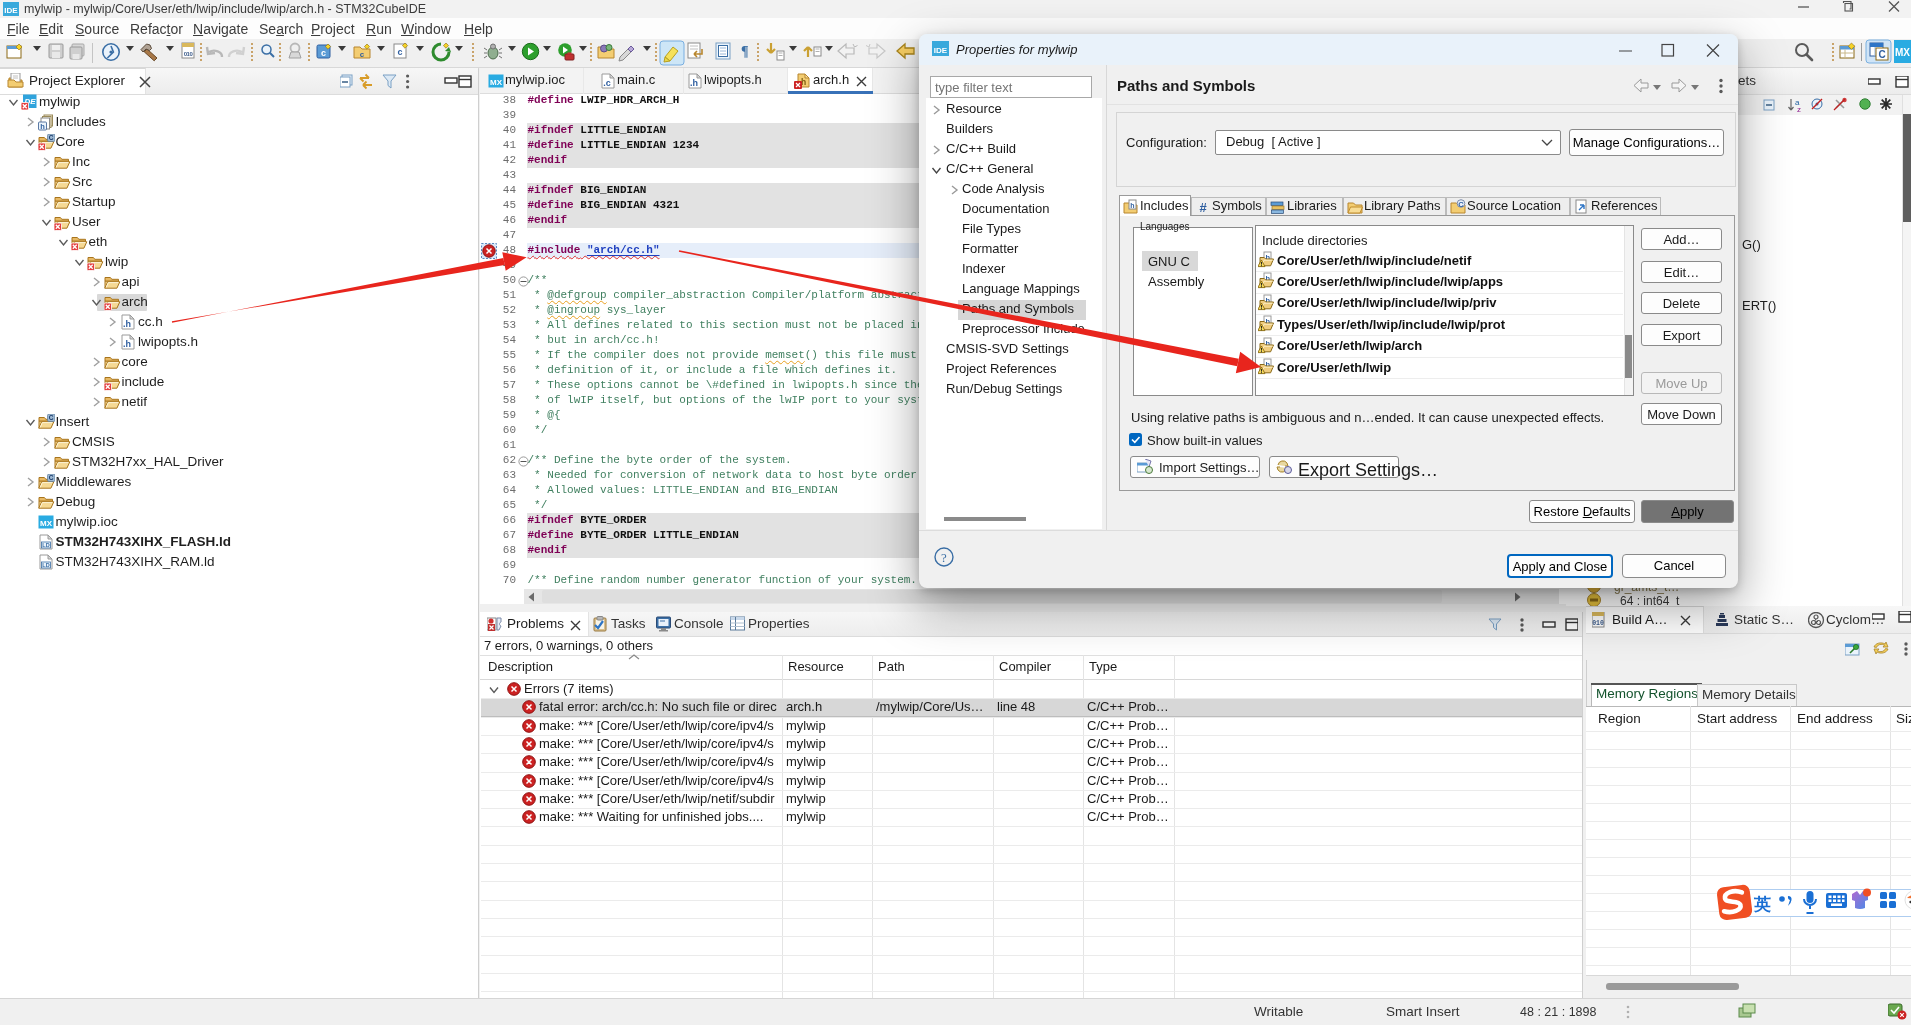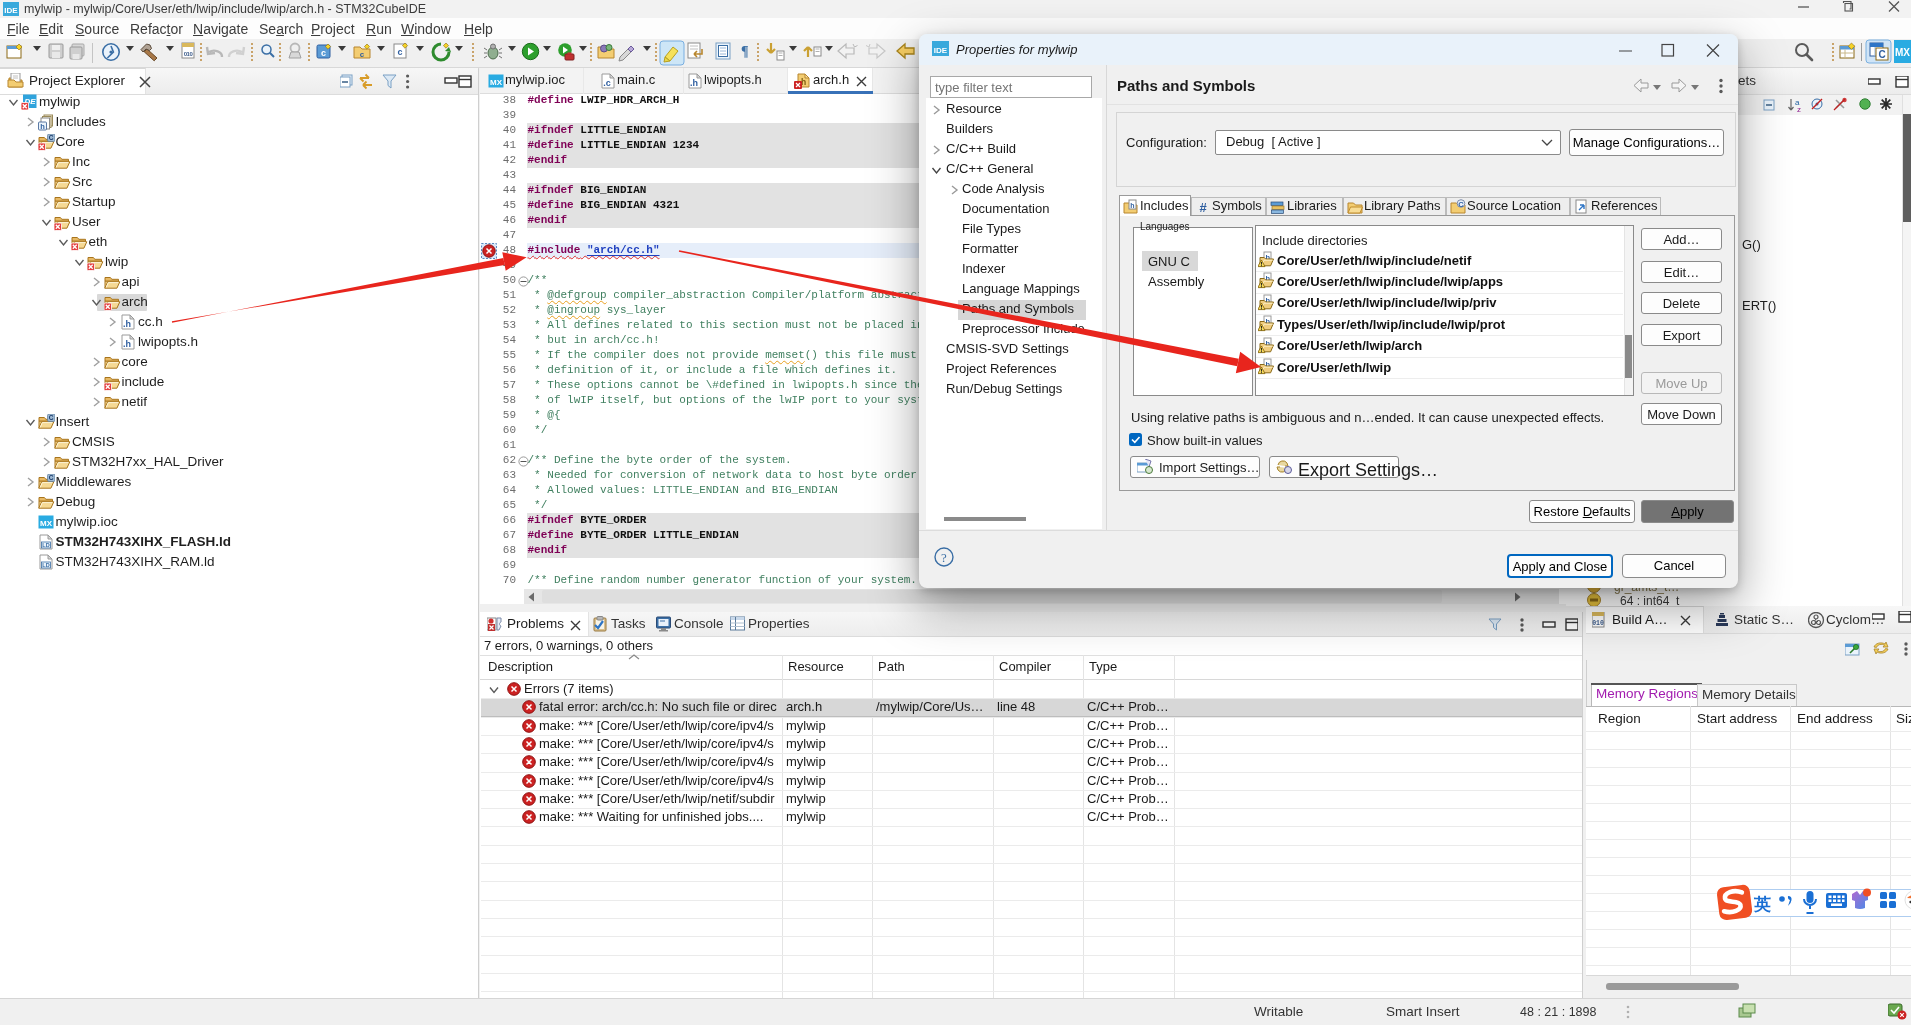--- a/index.html
+++ b/index.html
@@ -986,21 +986,21 @@
         <path d="M15 9 a7 5.5 0 0 1 -11 3 l-1 2 -2 -5 5 0 -1.5 1.8 a5 4 0 0 0 8 -2.2 z" fill="#f5cf56" stroke="#a8842c" stroke-width=".8"></path>
       </g>
 <g fill="#5a5a5a">
         <circle cx="61" cy="4" r="1.7"></circle>
         <circle cx="61" cy="9" r="1.7"></circle>
         <circle cx="61" cy="14" r="1.7"></circle>
       </g>
     </svg>
 <div class="abs" style="left:1591px;top:683px;width:111px;height:23px;background:#fff;border:1px solid #b8b8b8;border-bottom:none"></div>
 <div class="abs" style="left:1591px;top:683px;width:111px;height:2px;background:#555"></div>
-<div class="abs" style="left:1596px;top:686px;font-size:13.5px;color:#a21caf;font-weight:normal;white-space:pre;text-align:right;">Memory Regions</div>
+<div class="abs" style="left:1596px;top:686px;font-size:13.5px;color:#14532d;font-weight:normal;white-space:pre;text-align:right;">Memory Regions</div>
 <div class="abs" style="left:1697px;top:684px;width:100px;height:22px;background:#f2f2f2;border:1px solid #c8c8c8;border-bottom:none"></div>
 <div class="abs" style="left:1702px;top:687px;font-size:13.5px;color:#333;font-weight:normal;white-space:pre;">Memory Details</div>
 <div class="abs" style="left:1586px;top:706px;width:325px;height:269px;background:#fff;border-top:1px solid #b8b8b8"></div>
 <div class="abs" style="left:1598px;top:711px;font-size:13.5px;color:#1a1a1a;font-weight:normal;white-space:pre;">Region</div>
 <div class="abs" style="left:1697px;top:711px;font-size:13.5px;color:#1a1a1a;font-weight:normal;white-space:pre;">Start address</div>
 <div class="abs" style="left:1797px;top:711px;font-size:13.5px;color:#1a1a1a;font-weight:normal;white-space:pre;">End address</div>
 <div class="abs" style="left:1896px;top:711px;font-size:13.5px;color:#1a1a1a;font-weight:normal;white-space:pre;">Siz</div>
 <div class="abs" style="left:1690px;top:706px;width:1px;height:269px;background:#e4e4e4"></div>
 <div class="abs" style="left:1790px;top:706px;width:1px;height:269px;background:#e4e4e4"></div>
 <div class="abs" style="left:1890px;top:706px;width:1px;height:269px;background:#e4e4e4"></div>

